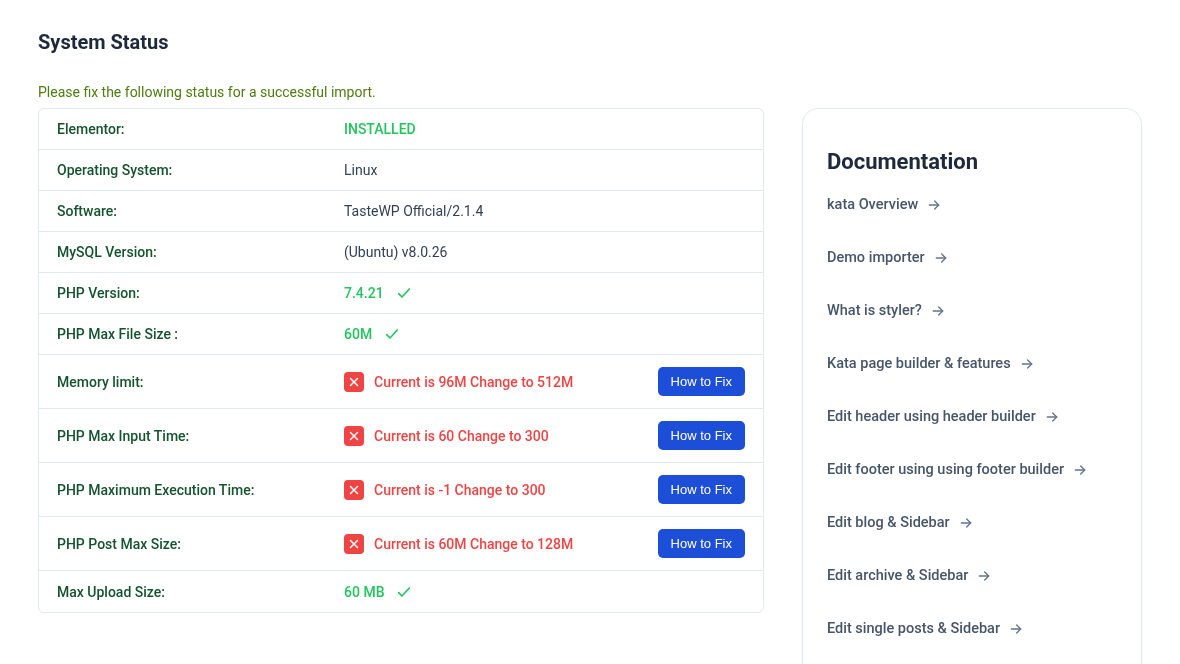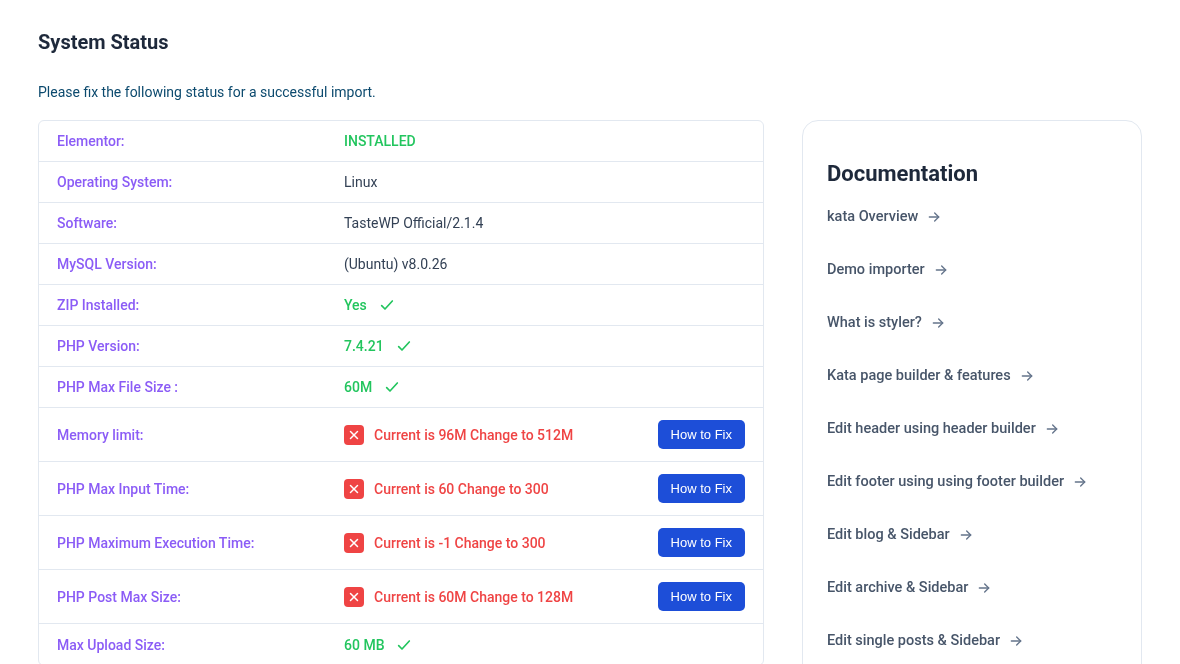--- a/index.html
+++ b/index.html
@@ -14,22 +14,22 @@
       padding: 30px 38px 30px 38px;
     }
     .page-title {
       font-size: 20px;
       font-weight: 700;
       color: #1e293b;
       margin-bottom: 30px;
     }
     .page-subtitle {
       font-size: 14px;
-      color: #0c4a6e;
-      margin-bottom: 20px;
+      color: #4d7c0f;
+      margin-bottom: 8px;
     }
     .columns {
       display: flex;
       gap: 38px;
       align-items: flex-start;
     }
     .main-col {
       flex: 0 0 726px;
     }
     .side-col {
@@ -44,21 +44,21 @@
     .row {
       display: flex;
       align-items: center;
       padding: 12px 18px;
       border-bottom: 1px solid #e2e8f0;
       min-height: 41px;
     }
     .row:last-child { border-bottom: none; }
     .cell-label {
       flex: 0 0 287px;
-      color: #8b5cf6;
+      color: #14532d;
       font-size: 14px;
       font-weight: 500;
     }
     .cell-value {
       flex: 1;
       display: flex;
       align-items: center;
       font-size: 14px;
     }
     .cell-action {
@@ -155,31 +155,20 @@
               <span class="status-text">TasteWP Official/2.1.4</span>
             </div>
           </div>
           <div class="row">
             <div class="cell-label">MySQL Version:</div>
             <div class="cell-value">
               <span class="status-text">(Ubuntu) v8.0.26</span>
             </div>
           </div>
           <div class="row">
-            <div class="cell-label">ZIP Installed:</div>
-            <div class="cell-value">
-              <span class="status-ok">Yes</span>
-              <span class="check-icon">
-                <svg width="16" height="16" viewBox="0 0 24 24" fill="none" stroke="currentColor" stroke-width="2.5" stroke-linecap="round" stroke-linejoin="round">
-                  <path d="M4 13l5 5L20 6"></path>
-                </svg>
-              </span>
-            </div>
-          </div>
-          <div class="row">
             <div class="cell-label">PHP Version:</div>
             <div class="cell-value">
               <span class="status-ok">7.4.21</span>
               <span class="check-icon">
                 <svg width="16" height="16" viewBox="0 0 24 24" fill="none" stroke="currentColor" stroke-width="2.5" stroke-linecap="round" stroke-linejoin="round">
                   <path d="M4 13l5 5L20 6"></path>
                 </svg>
               </span>
             </div>
           </div>

